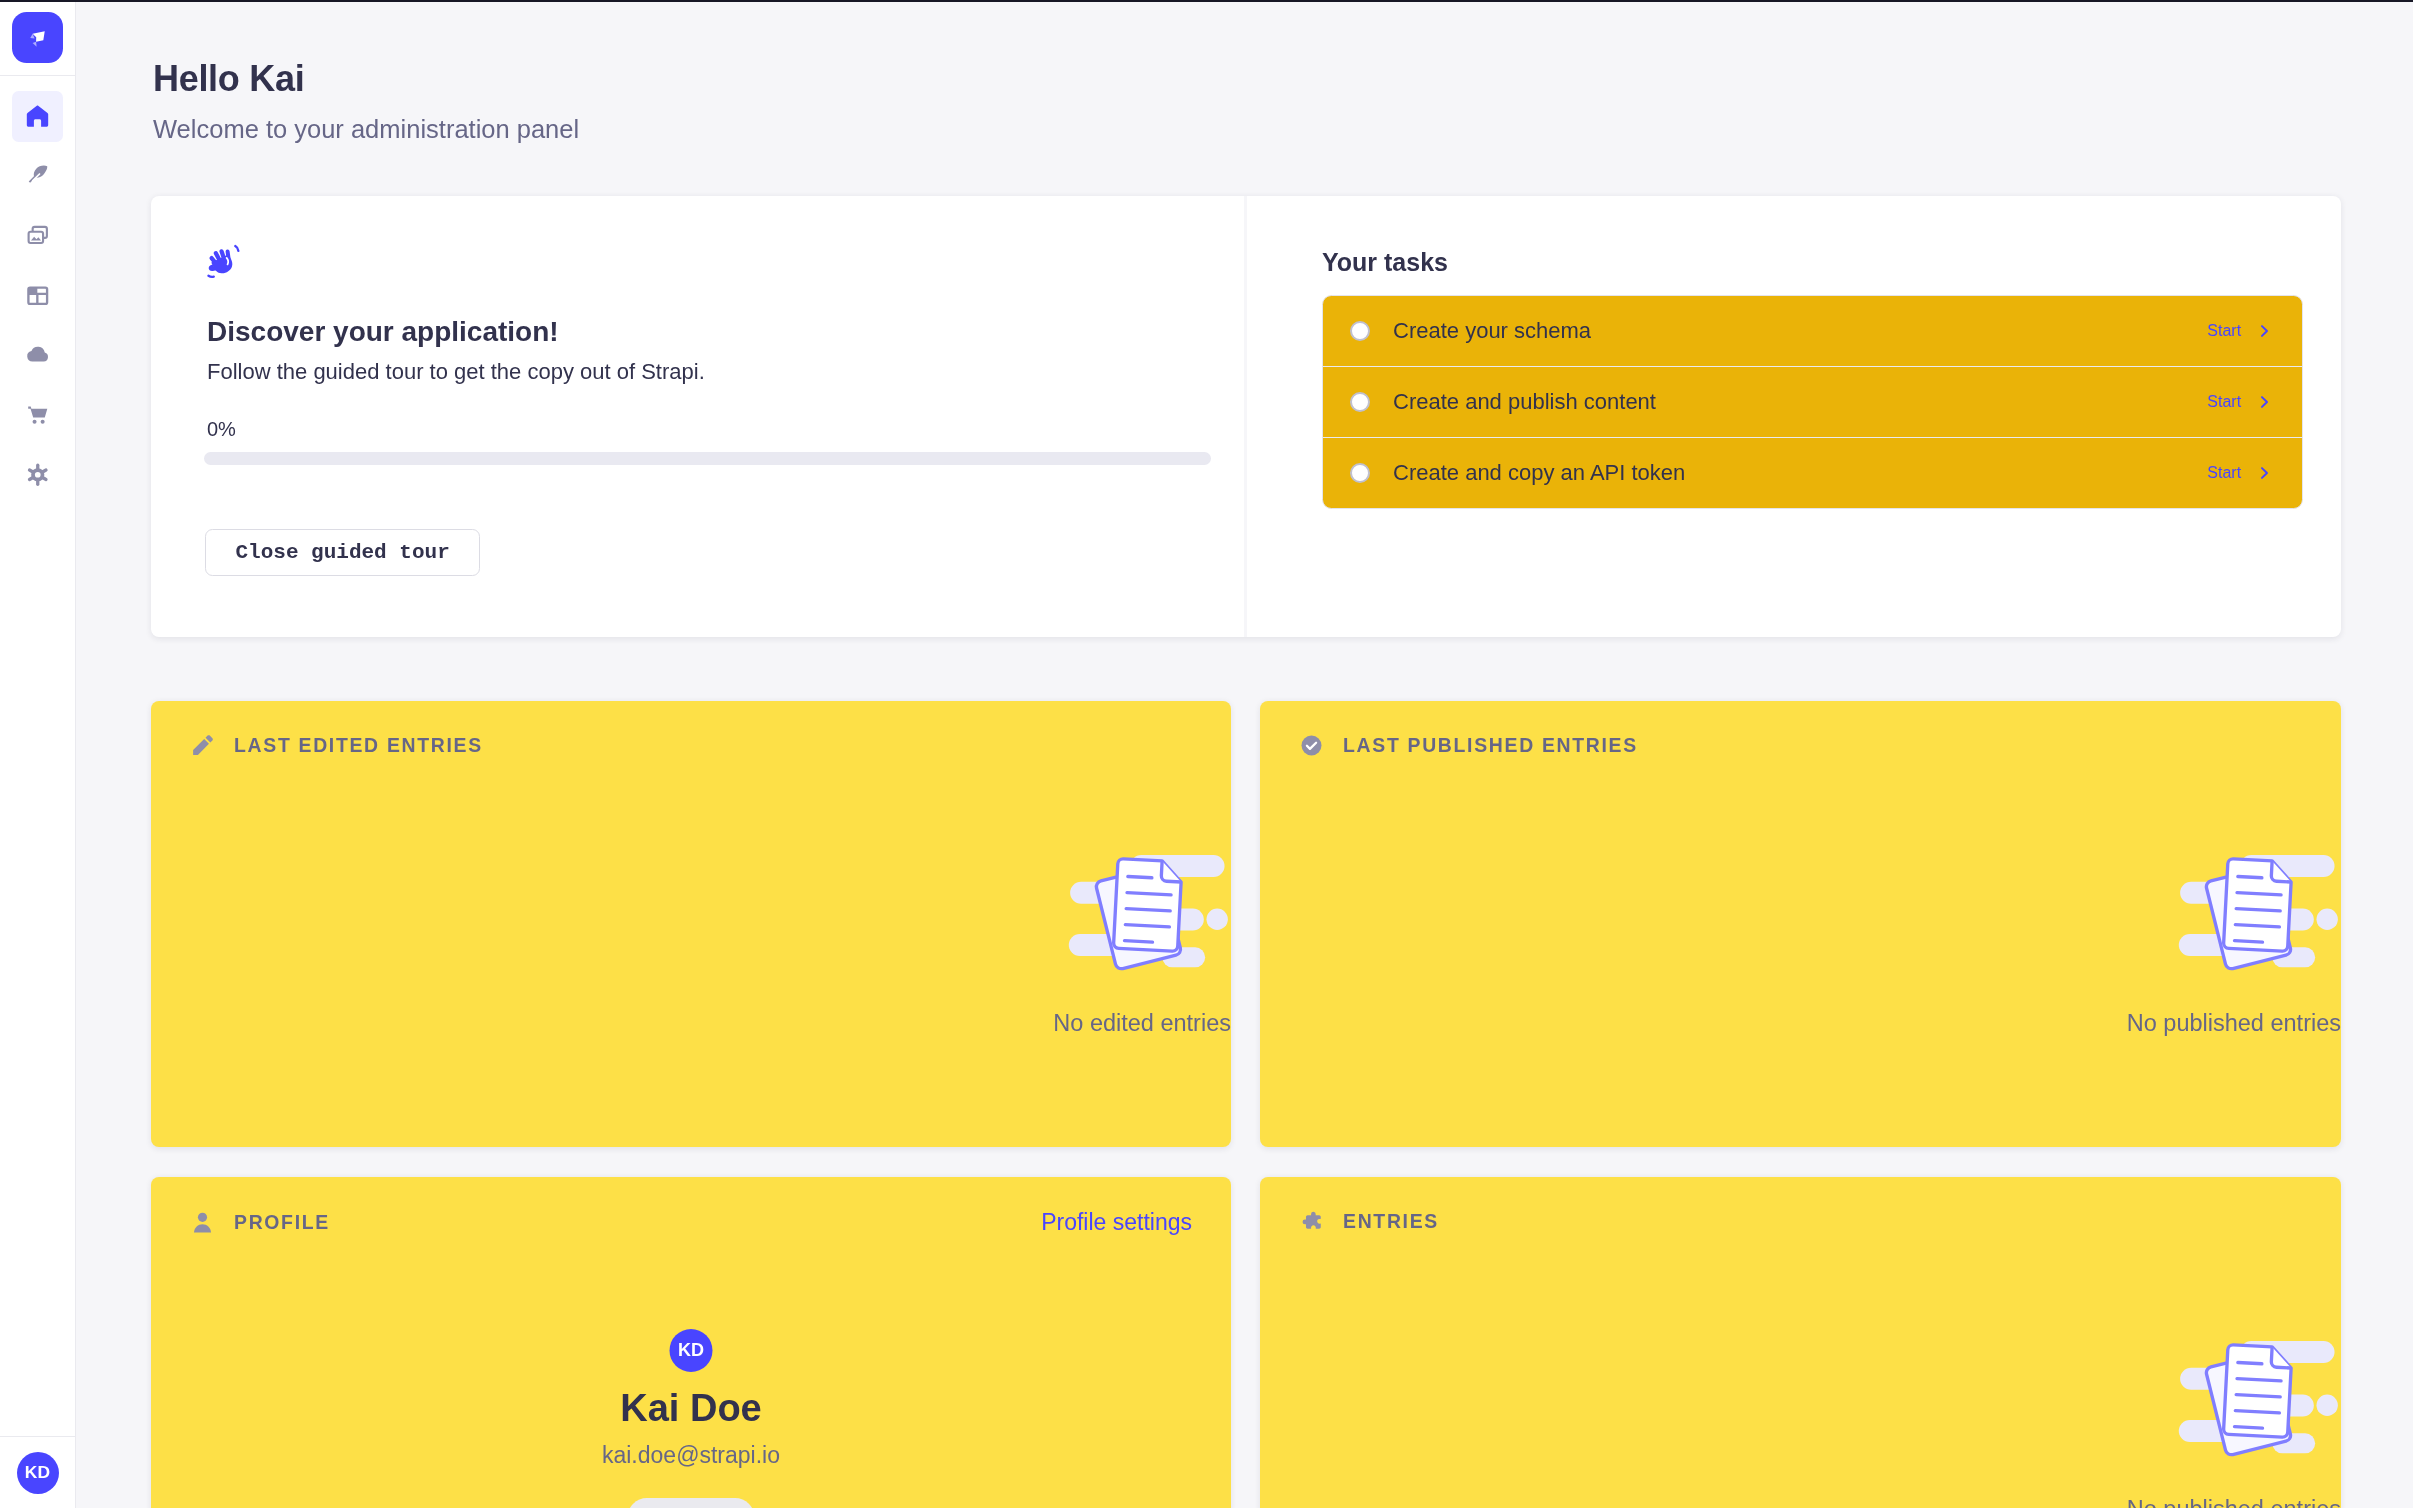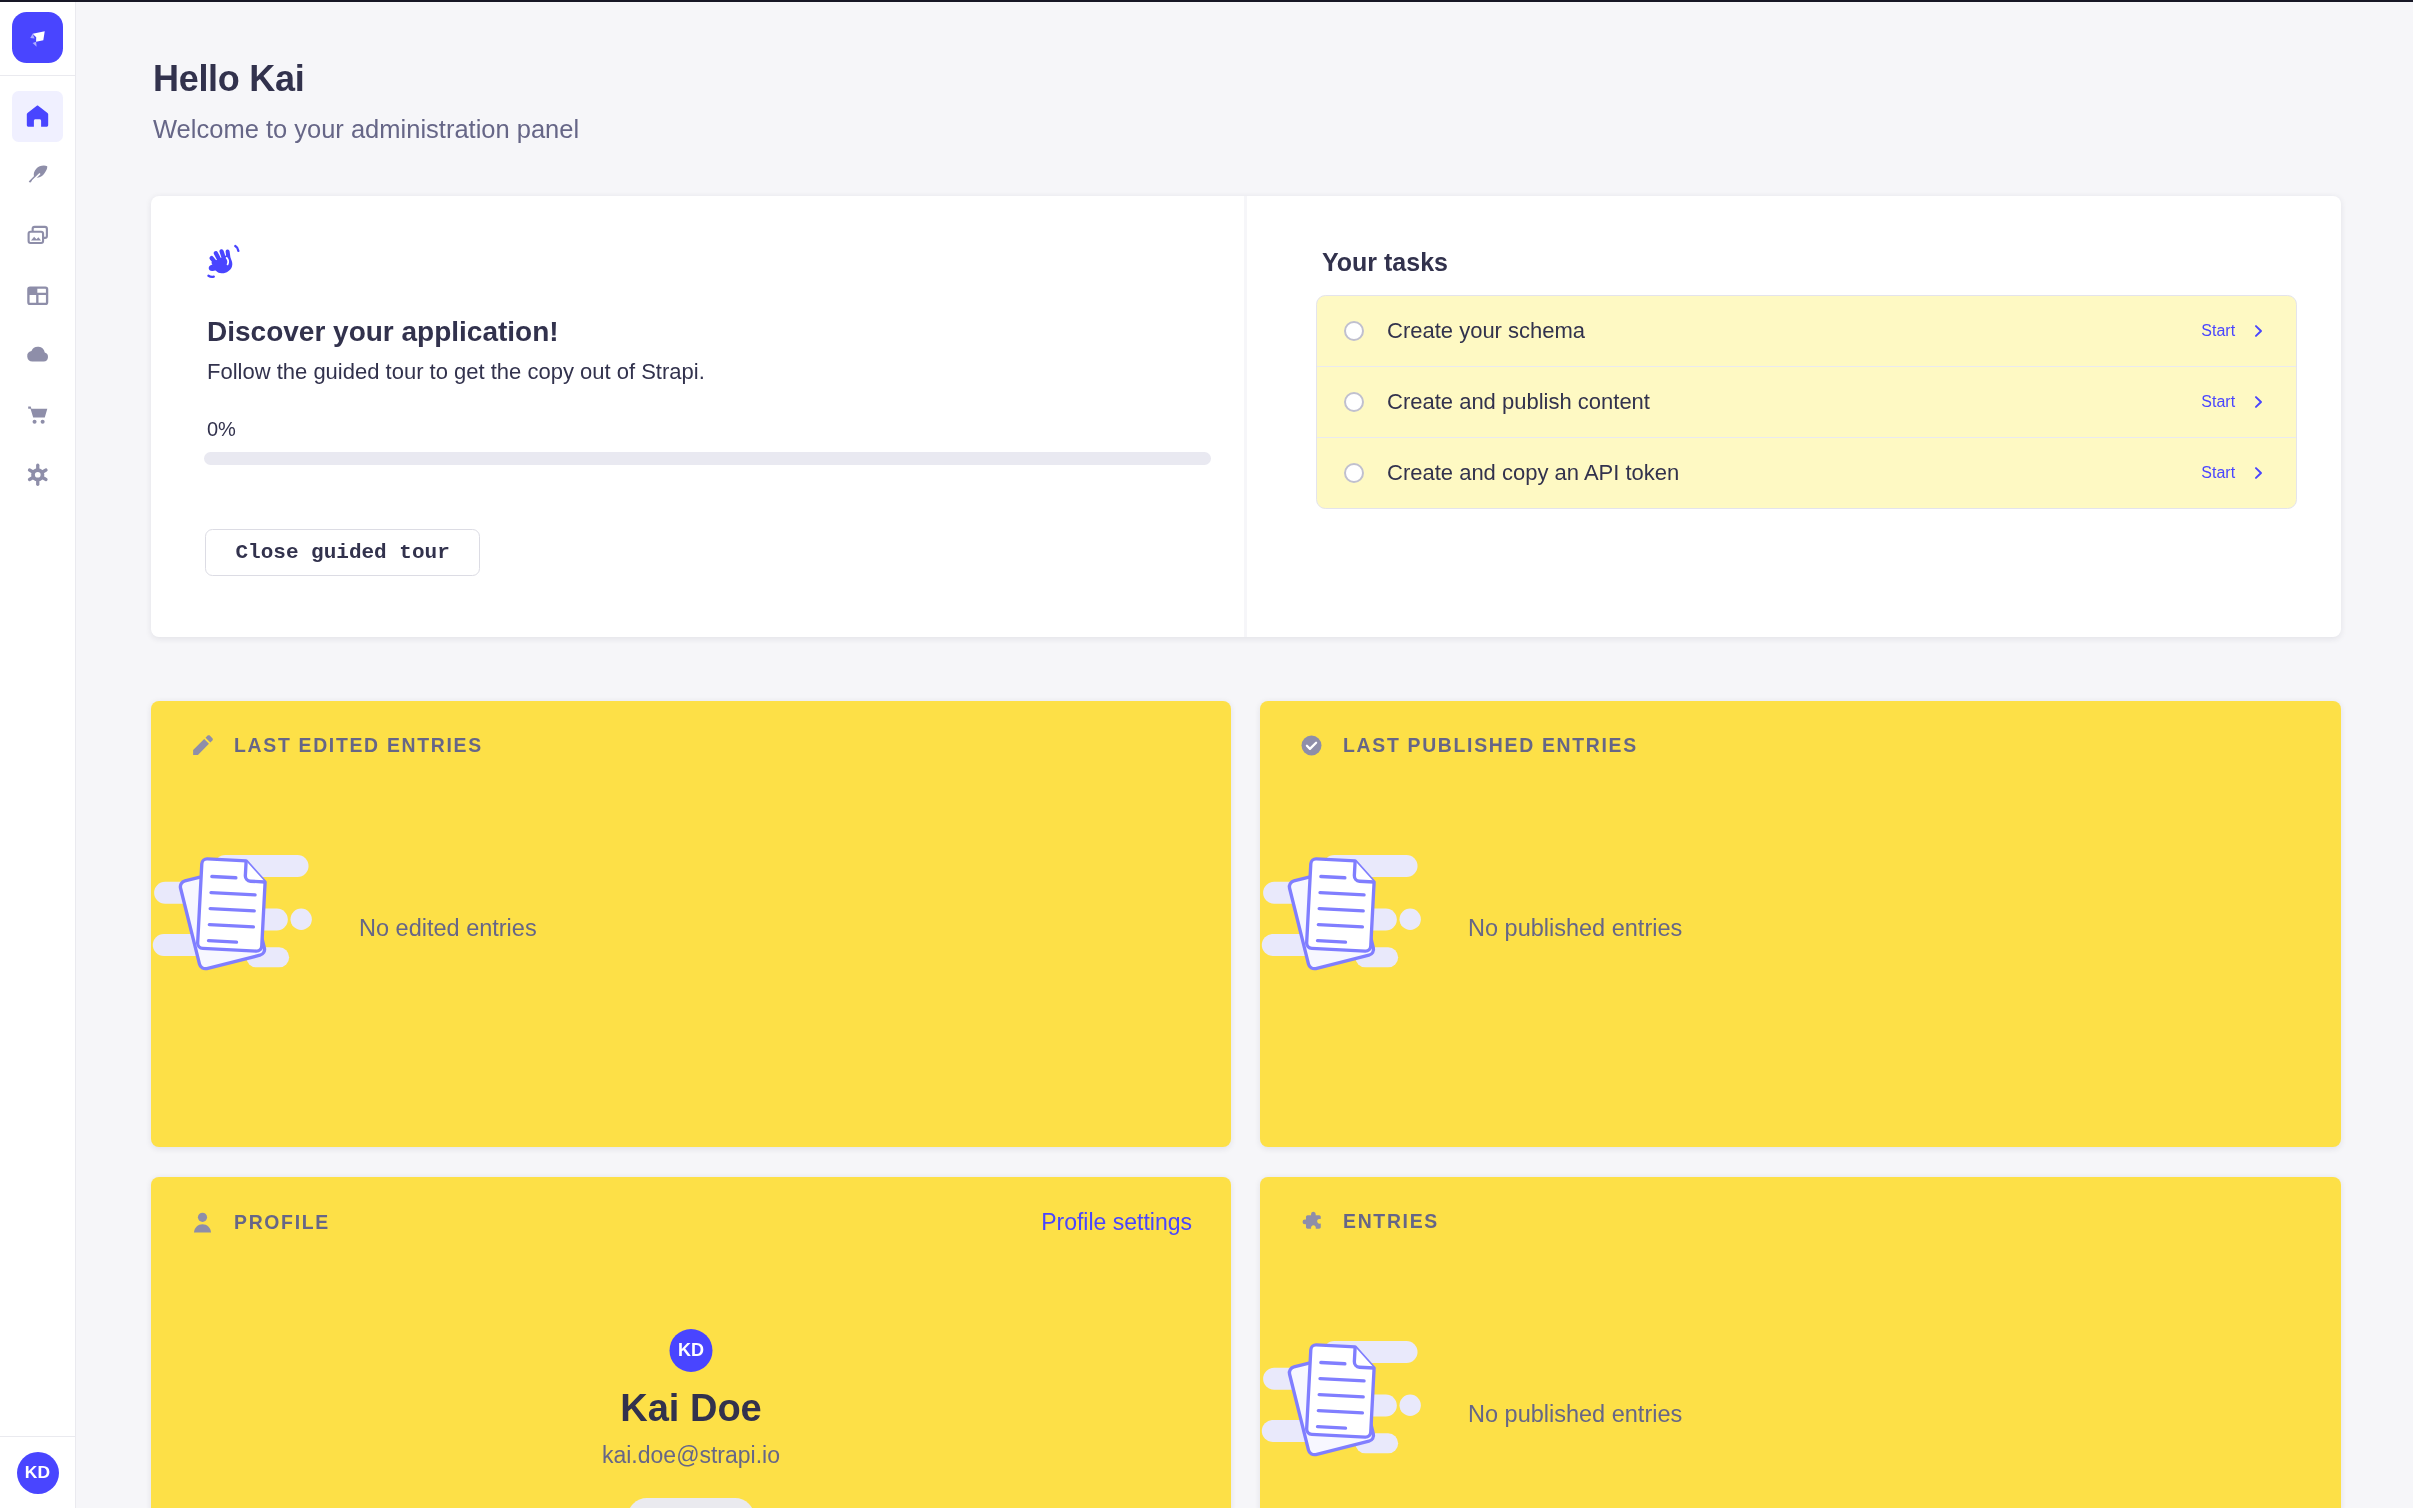--- a/index.html
+++ b/index.html
@@ -21,38 +21,38 @@
   .page-header{position:absolute;left:153px;top:54px;}
   .page-header h1{margin:0;font-size:36px;line-height:50px;font-weight:700;color:#32324d;letter-spacing:-0.3px;}
   .page-header p{margin:10px 0 0;font-size:25.5px;line-height:31px;color:#666687;}
 
   
   .card{position:absolute;background:#fde047;border-radius:8px;box-shadow:0 1.3px 6px rgba(33,33,52,.09);}
   .widget-head{position:absolute;left:39px;right:39px;top:32px;display:flex;align-items:center;gap:19px;}
   .widget-title{font-size:19.4px;font-weight:700;letter-spacing:1.7px;color:#666687;}
   .head-icon{color:#8e8ea9;flex:0 0 auto;display:flex;}
   .spacer{flex:1;}
-  .empty{position:absolute;left:0;right:0;display:flex;flex-direction:row;align-items:center;gap:44px;}
+  .empty{position:absolute;left:0;right:0;display:flex;flex-direction:column;align-items:flex-end;}
   .empty-text{margin-top:36px;font-size:23.5px;color:#666687;}
 
   
   .tour-wrap{position:absolute;left:151px;top:196px;width:2190px;height:441px;background:#fff;border-radius:8px;box-shadow:0 1.3px 6px rgba(33,33,52,.09);}
   .tour-divider{position:absolute;left:1093px;top:0;bottom:0;width:3.4px;background:#f6f6f9;}
   .tour-left{position:absolute;left:0;top:0;width:1093px;height:441px;}
   .hand{position:absolute;left:54px;top:47px;}
   .tour-title{position:absolute;left:56px;top:118px;margin:0;font-size:28px;line-height:35px;font-weight:700;color:#32324d;}
   .tour-desc{position:absolute;left:56px;top:162px;margin:0;font-size:22px;line-height:28px;color:#32324d;}
   .prog-label{position:absolute;left:56px;top:222px;font-size:20px;color:#32324d;}
   .prog-track{position:absolute;left:53px;top:256px;width:1007px;height:12.7px;border-radius:6.7px;background:#e9e9f1;overflow:hidden;}
   .prog-fill{height:100%;background:#4945ff;border-radius:6.7px;width:0;}
   .close-tour{position:absolute;left:54px;top:333px;height:47px;padding:0 29.5px;background:#fff;border:0.7px solid #dcdce4;border-radius:7.4px;font-family:Liberation Mono, monospace;font-size:21px;font-weight:700;color:#32324d;cursor:pointer;}
 
   .tour-right{position:absolute;left:1097px;top:0;width:1093px;height:441px;}
   .tasks-title{position:absolute;left:74px;top:52px;margin:0;font-size:25px;font-weight:700;color:#32324d;}
-  .tasks-list{position:absolute;left:68px;top:99px;width:981px;border:0.7px solid #e4e4ec;border-radius:9.4px;overflow:hidden;background:#fef9c3;box-sizing:border-box;}
+  .tasks-list{position:absolute;left:74px;top:99px;width:981px;border:0.7px solid #e4e4ec;border-radius:9.4px;overflow:hidden;background:#eab308;box-sizing:border-box;}
   .task-row{height:70px;display:flex;align-items:center;padding:0 29.5px 0 27px;}
   .task-row + .task-row{border-top:0.7px solid #eaeaef;}
   .task-radio{width:20px;height:20px;border-radius:50%;border:2px solid #c0c0cf;background:#fff;box-sizing:border-box;flex:0 0 auto;cursor:pointer;}
   .task-label{margin-left:23px;font-size:22px;color:#32324d;}
   .task-link{display:flex;align-items:center;gap:13.4px;color:#4945ff;font-size:16px;text-decoration:none;cursor:pointer;}
 
   
   #last-edited{left:151px;top:701px;width:1080px;height:446px;}
   #last-published{left:1260px;top:701px;width:1081px;height:446px;}
   #profile-card{left:151px;top:1177px;width:1080px;height:402px;}

